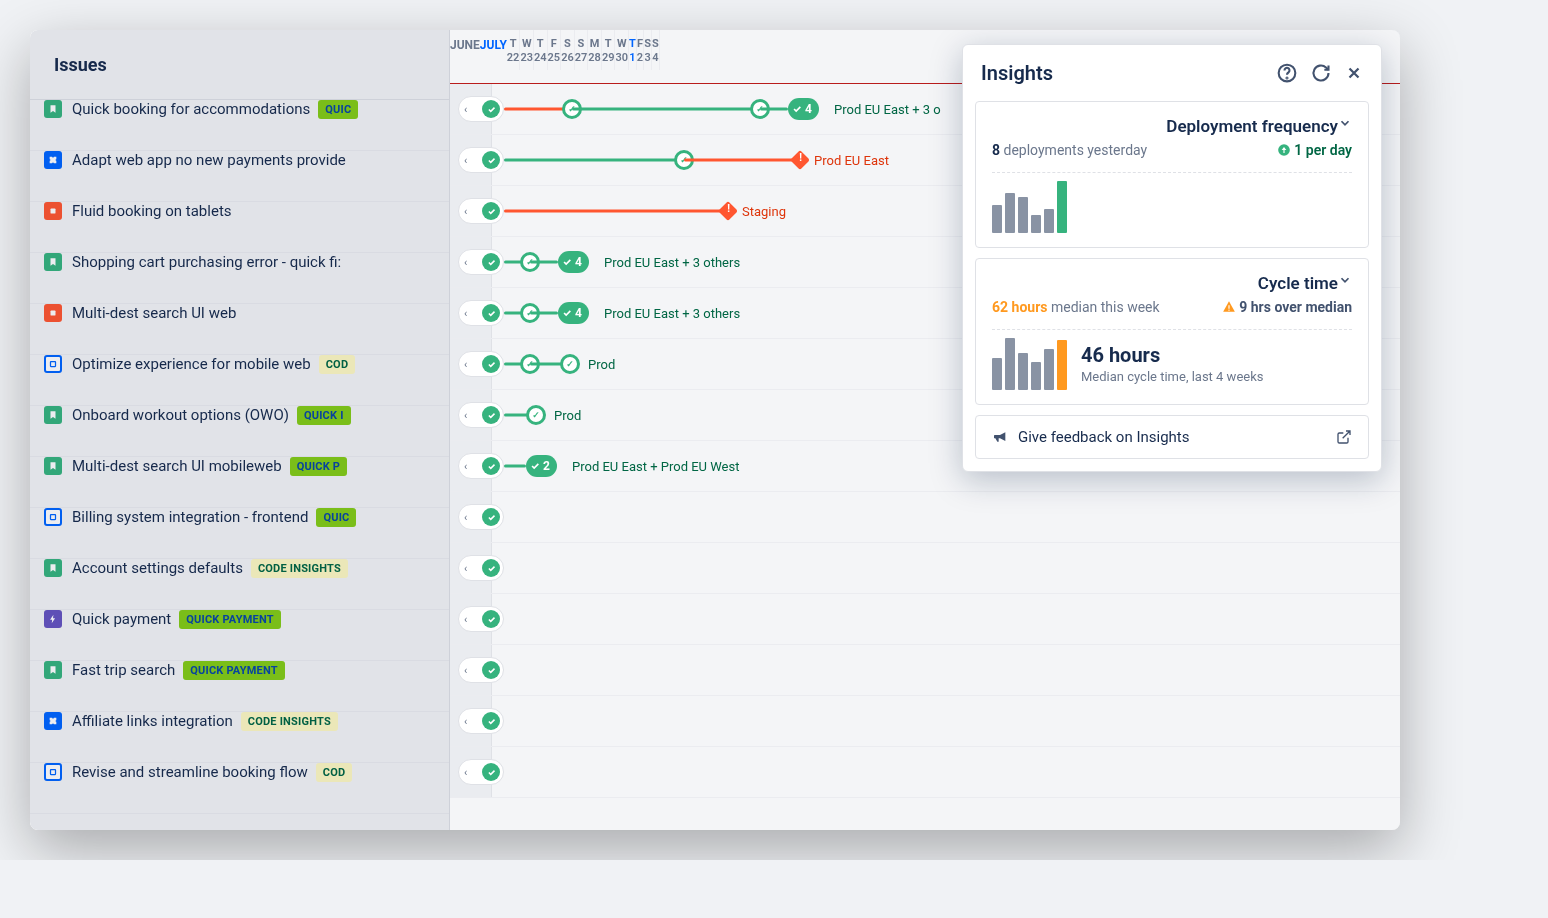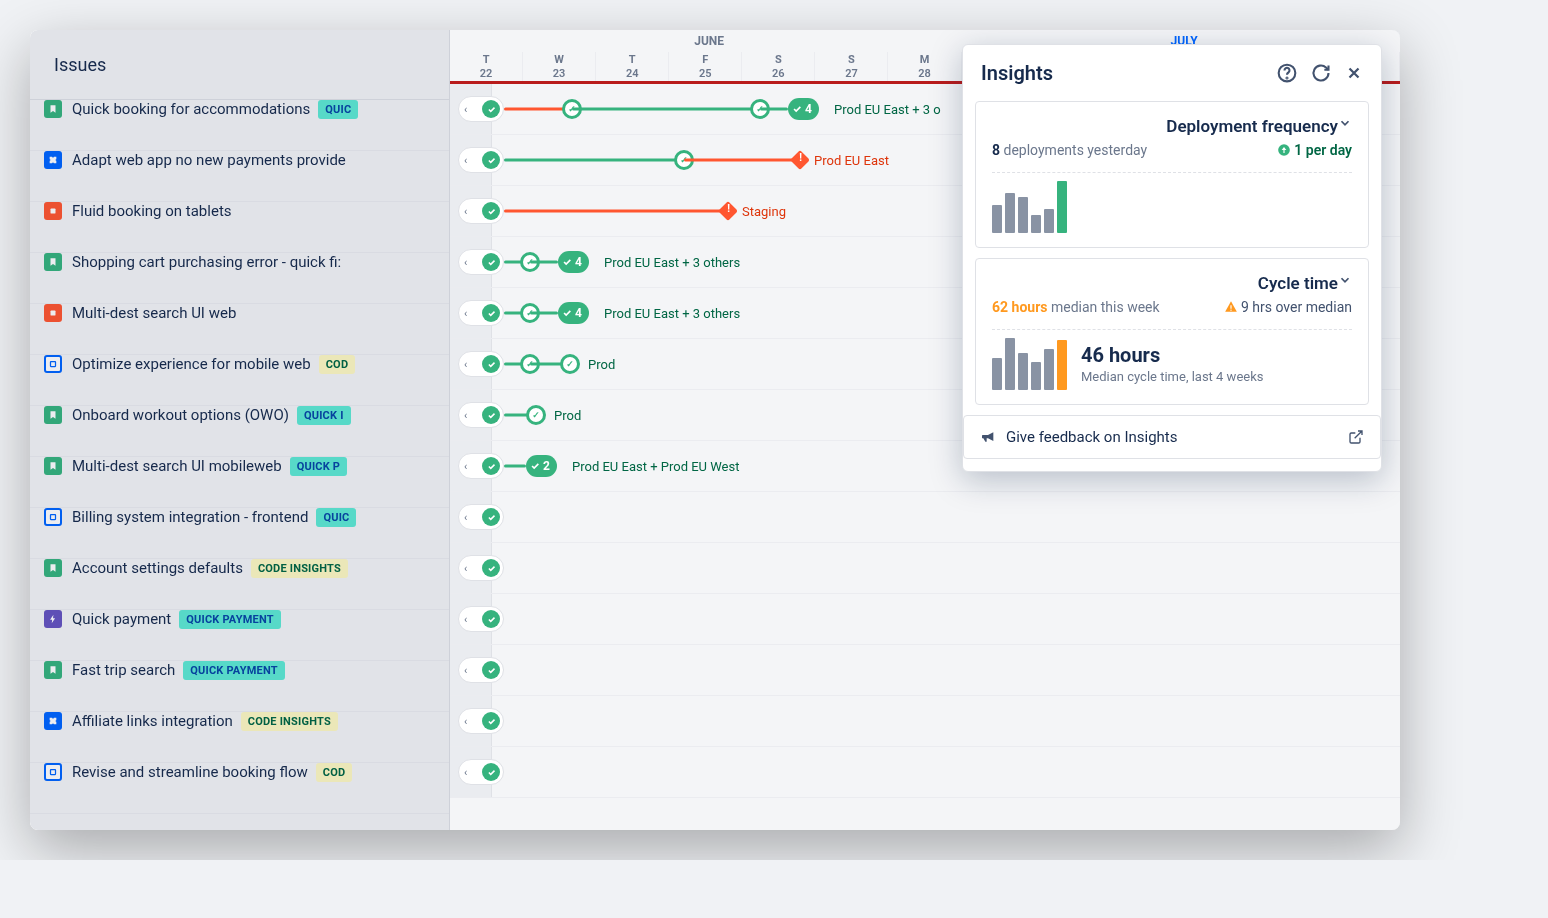--- a/index.html
+++ b/index.html
@@ -1,33 +1,33 @@
 <!DOCTYPE html>
 <html><head>
 <meta charset="utf-8">
 <style>
 *{box-sizing:border-box;margin:0;padding:0;font-family:-apple-system,BlinkMacSystemFont,"Segoe UI",Roboto,sans-serif}
 body{background:#f0f2f5;padding:30px;overflow:hidden}
 .app{width:1370px;height:800px;background:#f4f5f7;border-radius:8px;position:relative;box-shadow:0 20px 60px rgba(0,0,0,.3);display:flex;flex-direction:row;overflow:hidden}
 .left-col{width:420px;flex-shrink:0;background:#f4f5f7;border-right:1px solid #dfe1e6}
-.issues-header{height:70px;padding:20px 24px;font-size:18px;font-weight:400;color:#172b4d;border-bottom:1px solid #dfe1e6;display:flex;align-items:center}
+.issues-header{height:70px;padding:20px 24px;font-size:18px;font-weight:700;color:#172b4d;border-bottom:1px solid #dfe1e6;display:flex;align-items:center}
 .issue-row{height:51px;display:flex;align-items:flex-start;padding:0 14px;border-bottom:1px solid #ebecf0;overflow:hidden;white-space:nowrap}
 .issue-icon{width:18px;height:18px;border-radius:3px;flex-shrink:0;display:flex;align-items:center;justify-content:center;margin-right:10px;color:#fff}
 .ic-green{background:#36b37e}
 .ic-blue{background:#0065ff}
 .ic-red{background:#ff5630}
 .ic-blue-o{background:#fff;border:2px solid #0065ff}
 .ic-purple{background:#6554c0}
 .issue-icon svg{width:10px;height:10px}
 .issue-title{font-size:15px;color:#172b4d;margin-right:8px;overflow:hidden;text-overflow:ellipsis}
 .badge{font-size:11px;font-weight:700;padding:3px 7px;border-radius:3px;flex-shrink:0;letter-spacing:.2px}
-.badge-blue{background:#5eead4;color:#0747a6}
+.badge-blue{background:#84cc16;color:#0747a6}
 .badge-green{background:#fef9c3;color:#006644}
 .timeline{flex:1;background:#f4f5f7;position:relative;overflow:hidden}
-.tl-head{height:54px;border-bottom:3px solid #b91c1c;display:flex;flex-direction:column}
+.tl-head{height:54px;border-bottom:1px solid #b91c1c;display:flex;flex-direction:row}
 .tl-months{height:30px;display:flex;font-size:12px;font-weight:700;color:#6b778c}
 .tl-days{height:40px;display:flex}
 .day-col{flex:1;text-align:center;display:flex;flex-direction:column;justify-content:center;font-size:11px;color:#6b778c;border-right:1px solid #ebecf0}
 .day-col .dn{font-weight:700}
 .day-col .dd{font-weight:600;margin-top:1px}
 .day-today{color:#0065ff}
 .tl-rows{position:relative}
 .tl-row{height:51px;border-bottom:1px solid #ebecf0;position:relative}
 .marker-bg{position:absolute;top:0;bottom:0;left:0;width:42px;background:rgba(9,30,66,.04);border-right:1px solid #dfe1e6}
 .pill{position:absolute;left:8px;top:50%;transform:translateY(-50%);width:46px;height:26px;background:#fff;border:1px solid #dfe1e6;border-radius:13px;display:flex;align-items:center;justify-content:space-between;padding:0 3px;z-index:5}
@@ -53,30 +53,30 @@
 .panel-title{font-size:20px;font-weight:600;color:#172b4d}
 .panel-actions{display:flex;gap:14px;align-items:center;color:#42526e}
 .panel-actions span{cursor:pointer;display:flex;align-items:center}
 .card{margin:0 12px 10px;border:1px solid #dfe1e6;border-radius:4px;padding:14px 16px}
 .card-head{display:flex;justify-content:flex-end;align-items:flex-start;margin-bottom:6px}
 .card-title{font-size:17px;font-weight:600;color:#172b4d}
 .card-sub{display:flex;justify-content:space-between;font-size:14px;color:#6b778c;margin-bottom:14px}
 .card-sub b{color:#172b4d;font-weight:700}
 .cycle-val{color:#ff991f;font-weight:700}
 .trend-up{color:#006644;font-weight:600;display:flex;align-items:center;gap:3px}
-.trend-warn{color:#42526e;font-weight:400;display:flex;align-items:center;gap:3px}
+.trend-warn{color:#42526e;font-weight:700;display:flex;align-items:center;gap:3px}
 .sparkline{display:flex;align-items:flex-end;gap:3px;height:52px}
 .sparkline .bar{width:10px;background:#8993a4;border-radius:1px}
 .sparkline .bar-hl-g{background:#36b37e}
 .sparkline .bar-hl-o{background:#ff991f}
 .card-body{display:flex;gap:14px;align-items:center;border-top:1px dashed #dfe1e6;padding-top:8px}
 .card-metric{flex:1}
 .card-metric .big{font-size:20px;font-weight:700;color:#172b4d}
 .card-metric .small{font-size:13px;color:#6b778c;margin-top:2px;line-height:1.3}
-.feedback{margin:0 0 12px;border:1px solid #dfe1e6;border-radius:4px;padding:12px 16px;display:flex;align-items:center;justify-content:space-between;font-size:15px;color:#172b4d;cursor:pointer}
+.feedback{margin:0 12px 12px;border:1px solid #dfe1e6;border-radius:4px;padding:12px 16px;display:flex;align-items:center;justify-content:space-between;font-size:15px;color:#172b4d;cursor:pointer}
 .feedback .left{display:flex;align-items:center;gap:10px}
 .chev-down{width:14px;height:14px}
 .overlay{position:absolute;inset:0;background:rgba(9,30,66,.08);border-radius:8px;pointer-events:none}
 </style>
 </head>
 <body>
 
 <div class="app">
   <div class="overlay"></div>
 

